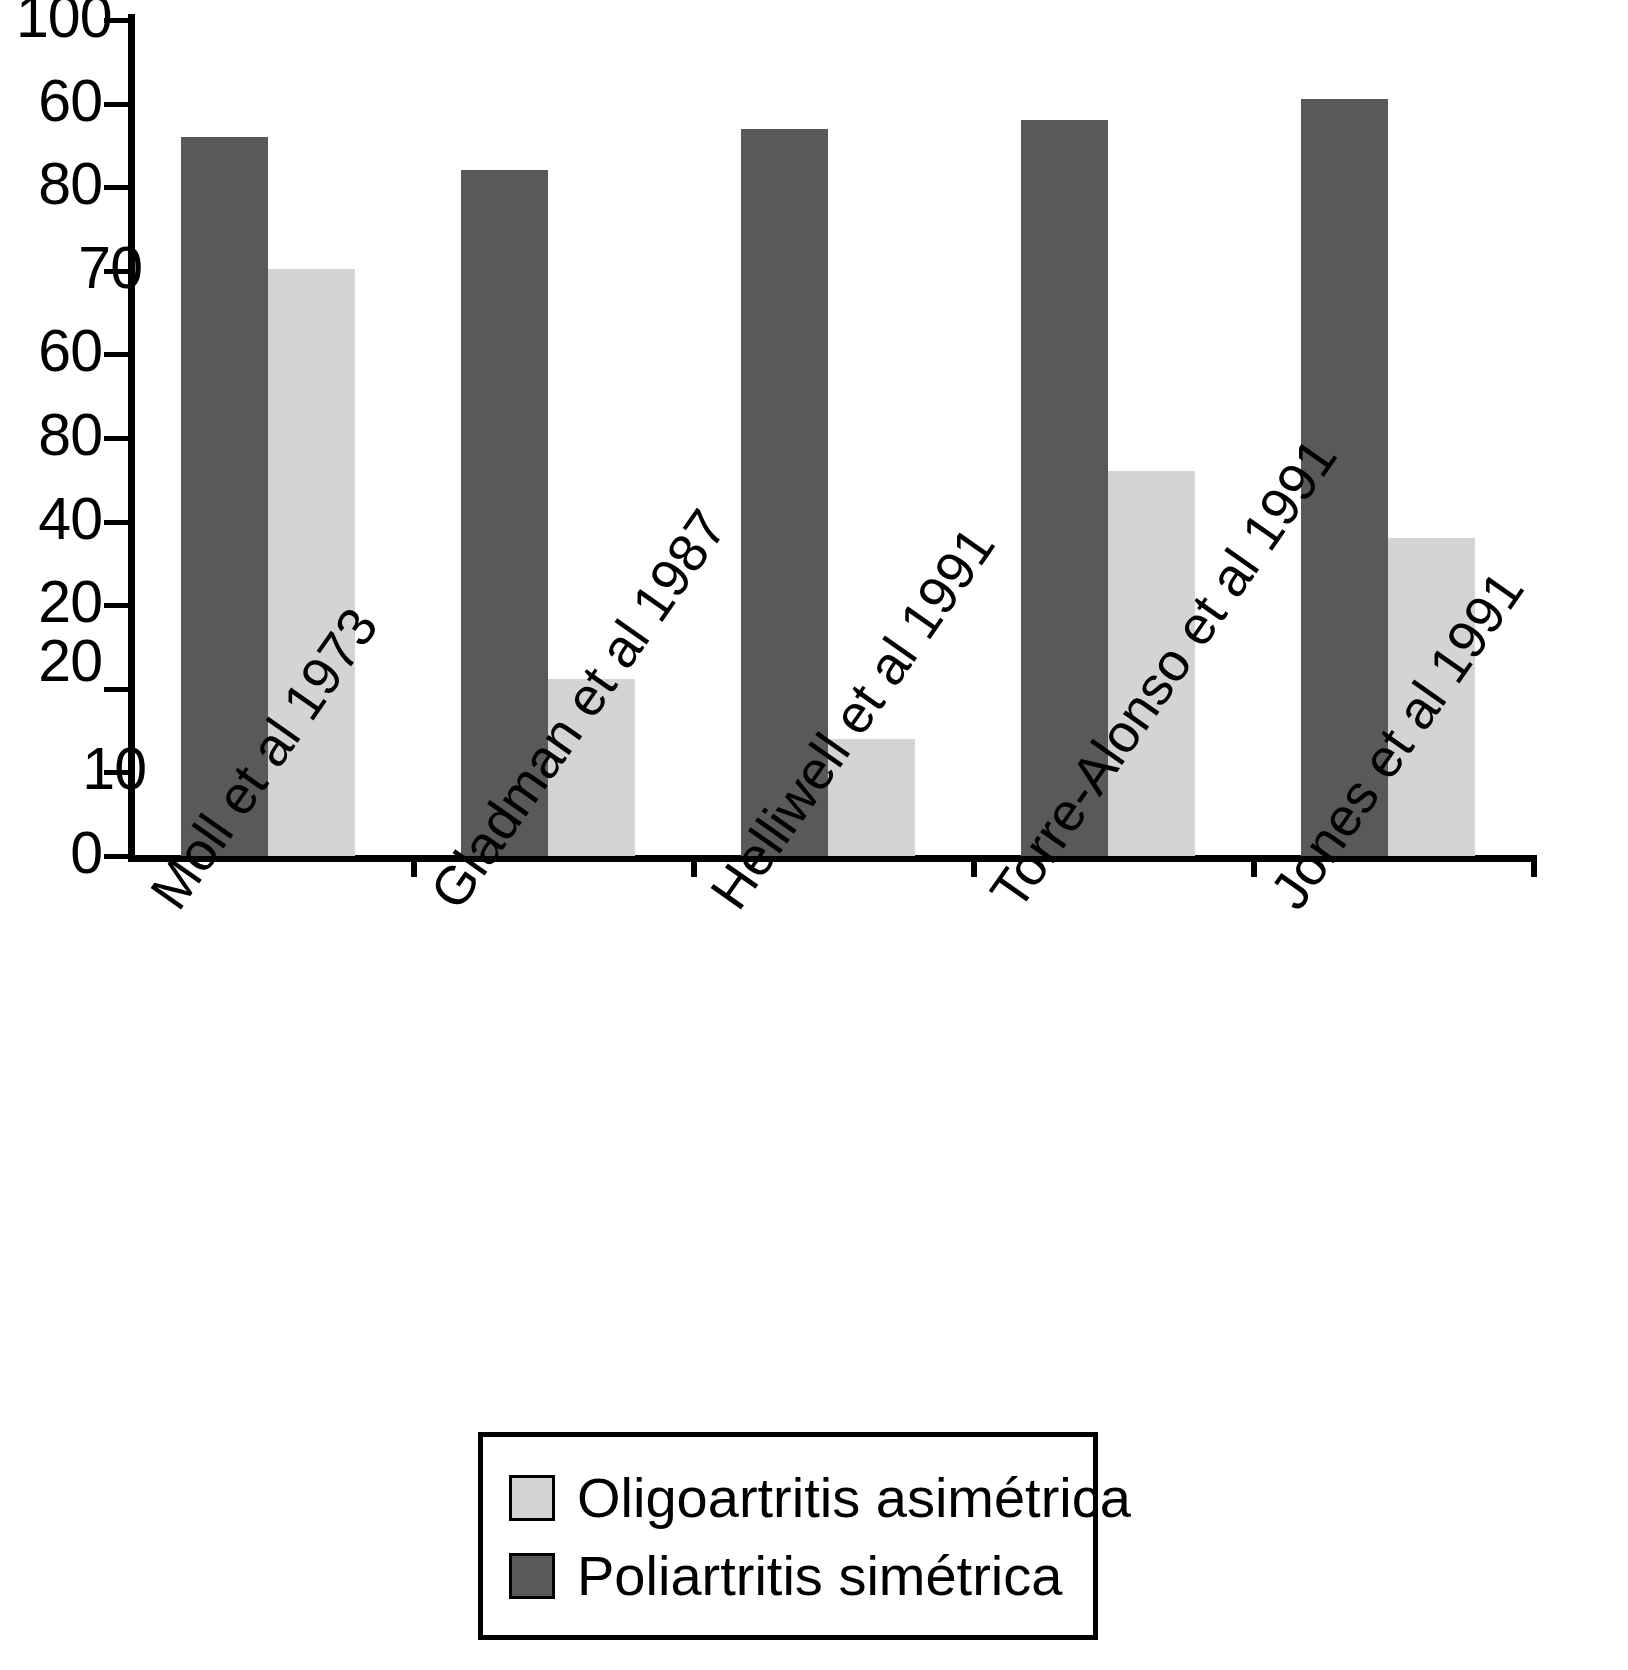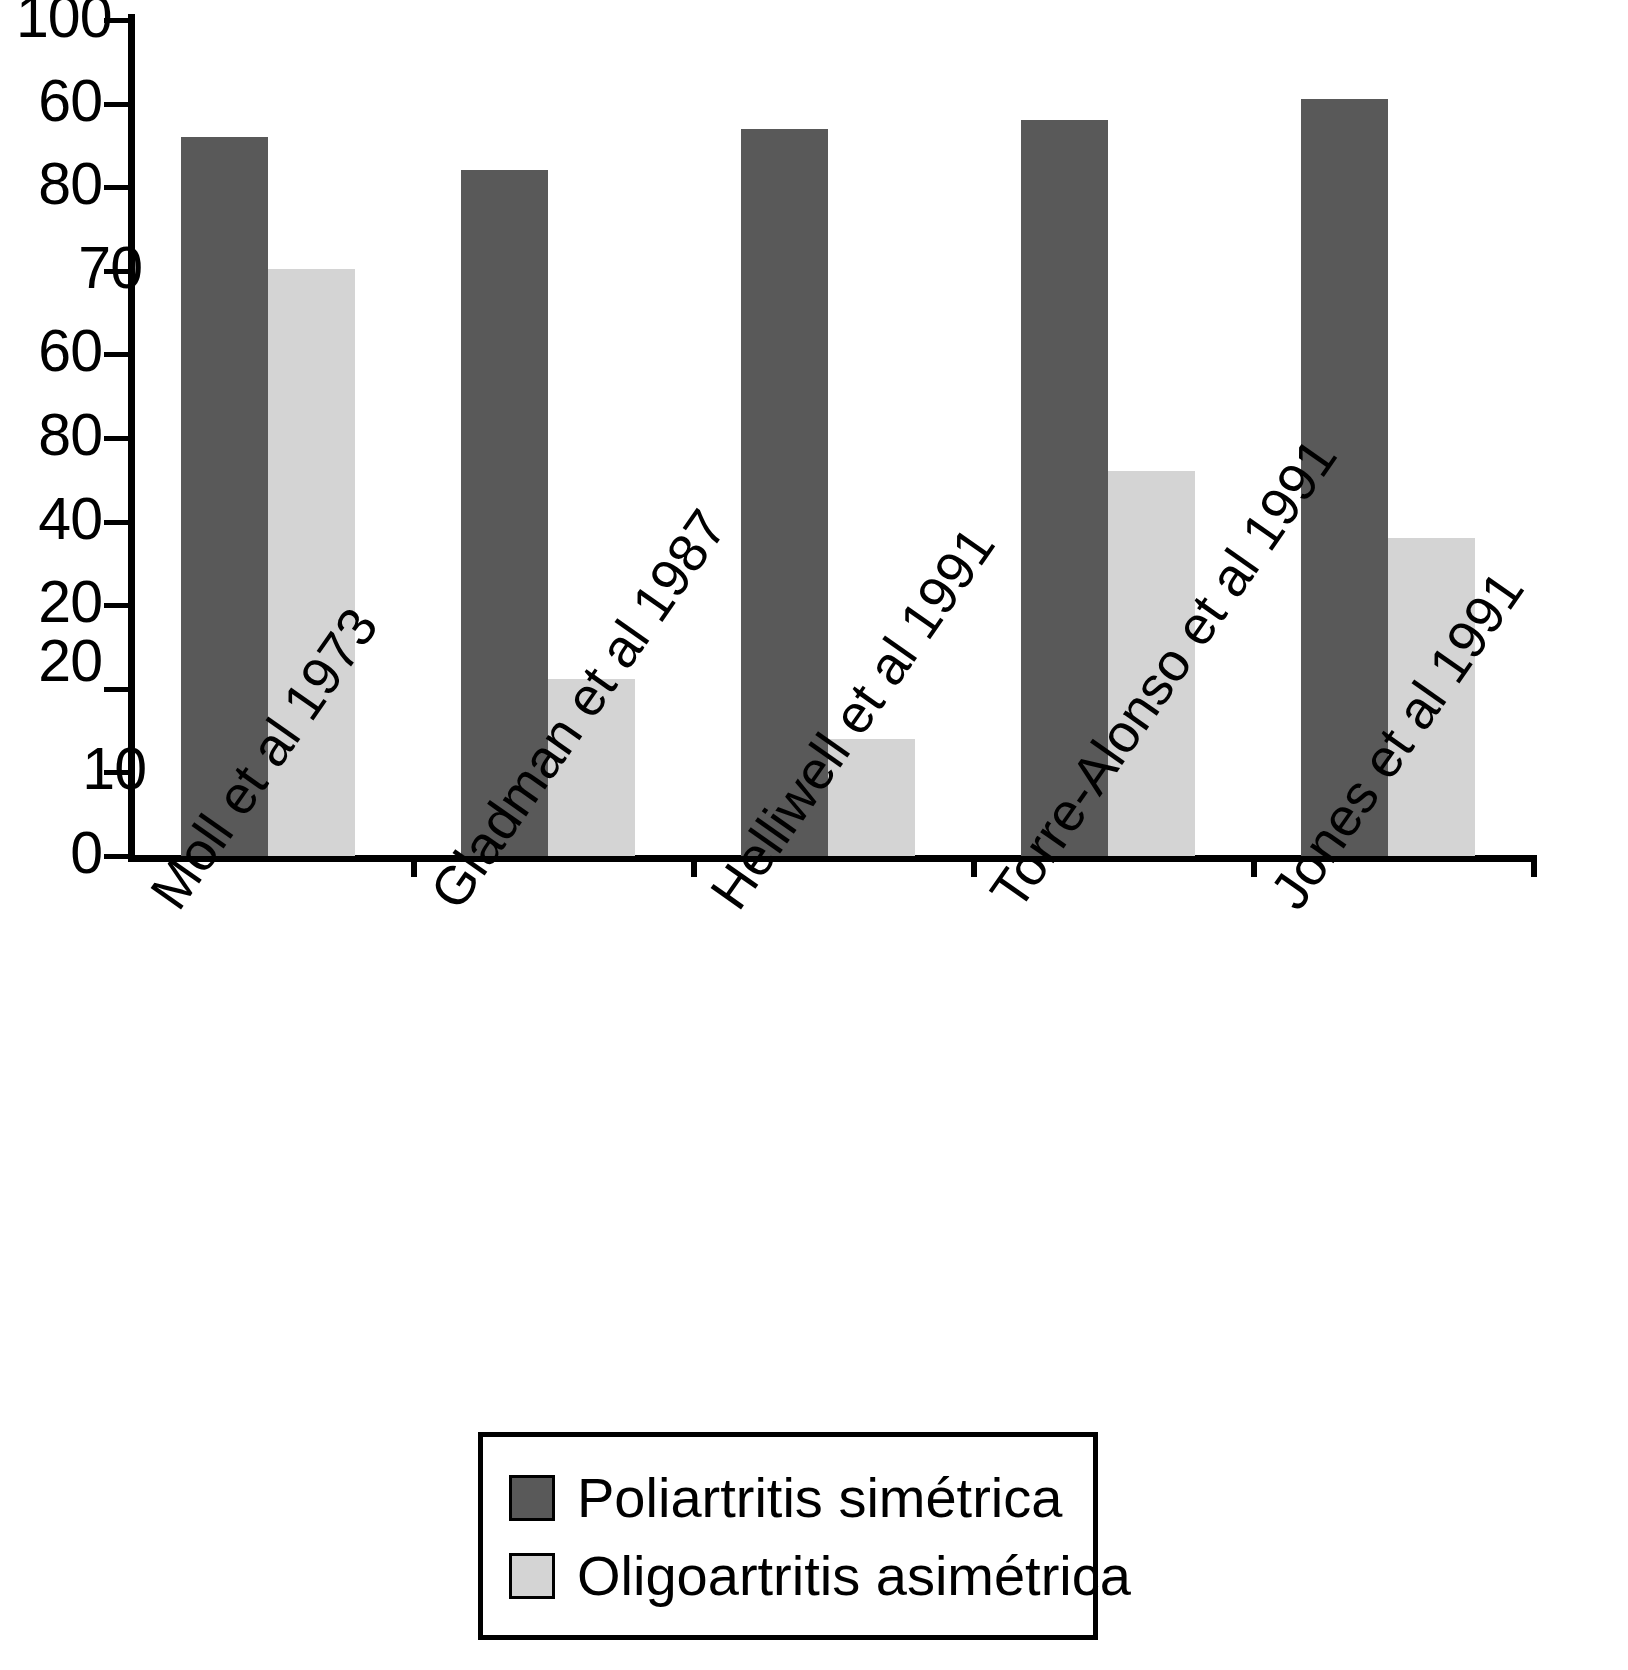--- a/index.html
+++ b/index.html
@@ -185,22 +185,22 @@
   <div id="xlabels">
       <div class="xlabel" style="left: 124px; top: 886px;">Moll et al 1973</div>
       <div class="xlabel" style="left: 404px; top: 886px;">Gladman et al 1987</div>
       <div class="xlabel" style="left: 684px; top: 886px;">Helliwell et al 1991</div>
       <div class="xlabel" style="left: 964px; top: 886px;">Torre-Alonso et al 1991</div>
       <div class="xlabel" style="left: 1244px; top: 886px;">Jones et al 1991</div>
     </div>
 
   <div class="legend">
     <div class="legend-row">
+      <span class="legend-swatch light"></span>
+      <span class="legend-text">Oligoartritis asimétrica</span>
+    </div>
+    <div class="legend-row">
       <span class="legend-swatch dark"></span>
       <span class="legend-text">Poliartritis simétrica</span>
     </div>
-    <div class="legend-row">
-      <span class="legend-swatch light"></span>
-      <span class="legend-text">Oligoartritis asimétrica</span>
-    </div>
   </div>
 
 </div>
 
 </body></html>

